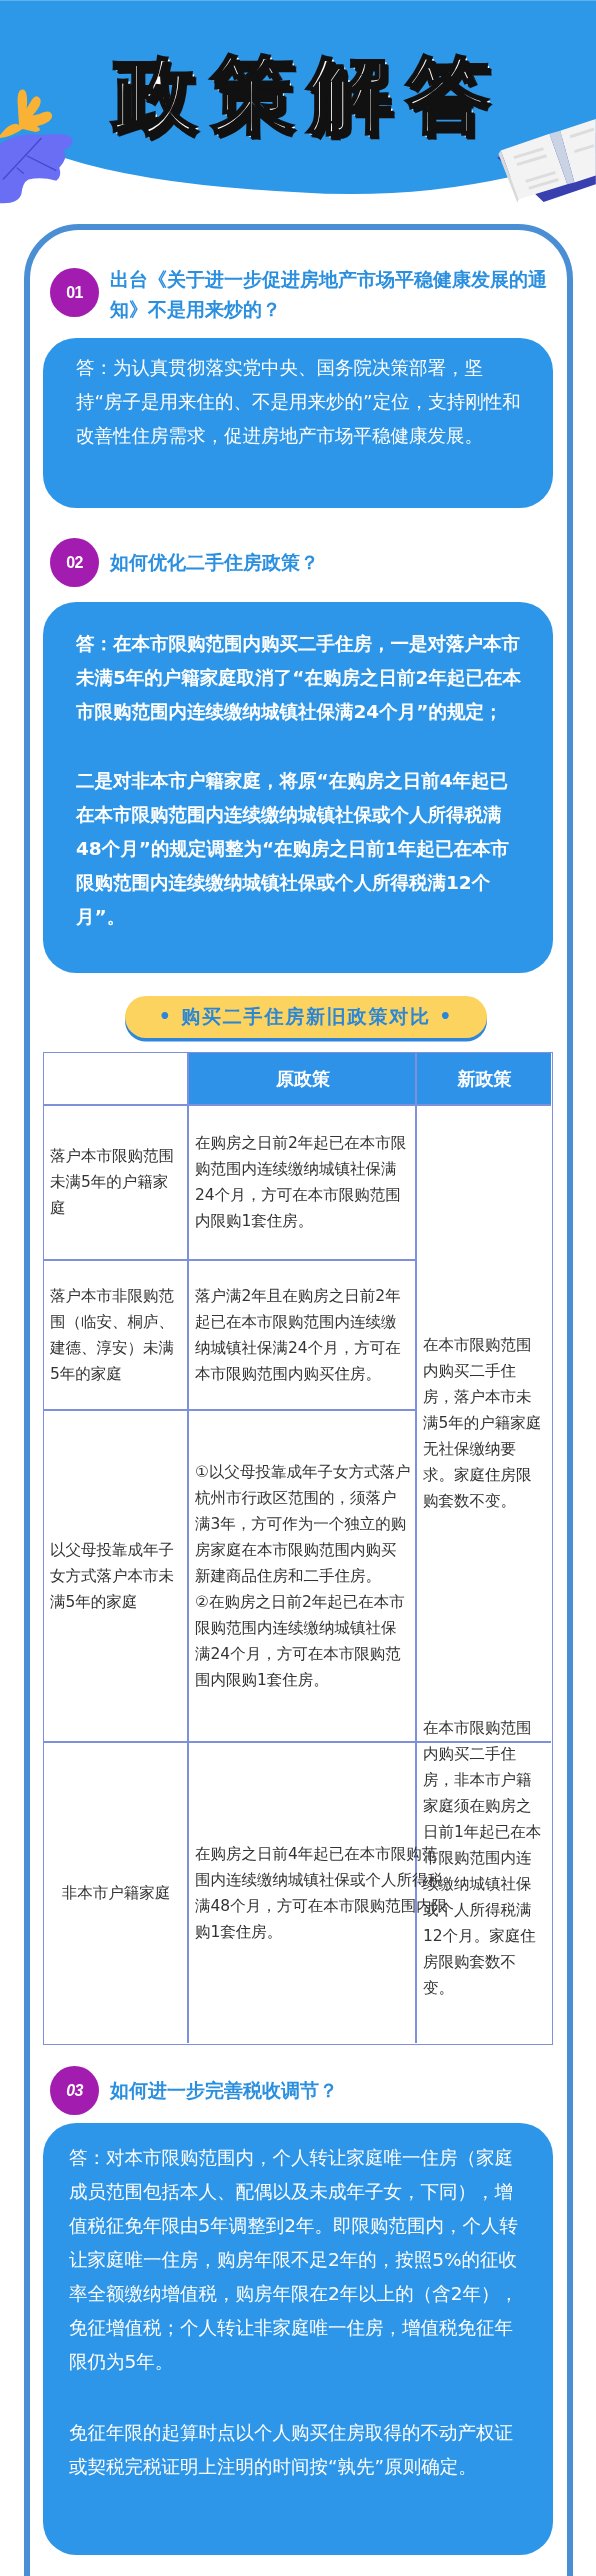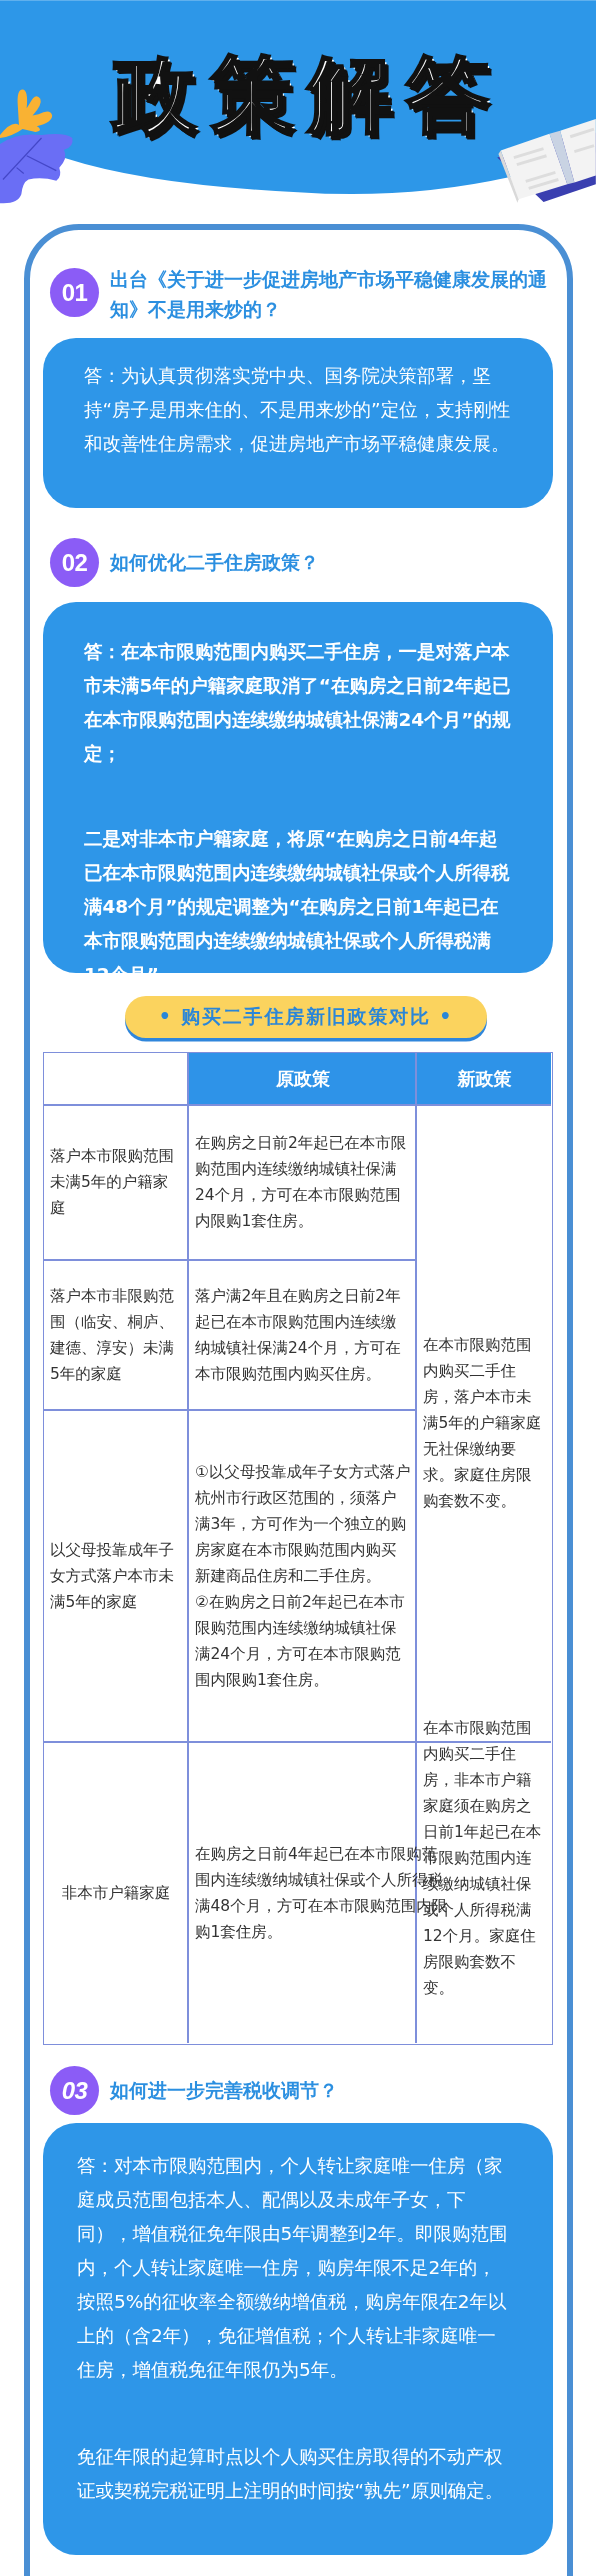--- a/index.html
+++ b/index.html
@@ -21,34 +21,34 @@
     letter-spacing: 0;
   }
 
   .card {
     position: absolute; left: 24px; top: 224px; width: 549px; height: 2445px;
     border: 6px solid #4A8FD4; border-radius: 55px; background: #fff;
   }
 
   .badge {
     position: absolute; width: 49px; height: 49px; border-radius: 50%;
-    background: #8b5cf6; color: #fff; font-weight: bold; font-size: 24px;
+    background: #a21caf; color: #fff; font-weight: bold; font-size: 16px;
     display: flex; align-items: center; justify-content: center;
     font-family: "Liberation Sans", sans-serif; letter-spacing: -0.6px;
   }
   .question {
     position: absolute; left: 110px; width: 441px;
     color: #2B8FE0; font-weight: bold; font-size: 19px; line-height: 30px;
   }
   .answer {
     position: absolute; left: 43px; width: 510px; background: #2E96E8;
     border-radius: 33px; color: #fff; font-size: 18.5px; line-height: 34px;
     padding: 0 31px 0 33px;
   }
-  .answer p { margin: 8px; }
+  .answer p { margin: 0; }
   .answer .gap { height: 35px; }
 
   .pill {
     position: absolute; left: 125px; top: 996px; width: 362px; height: 42px;
     background: #FBD35E; border-radius: 21px; box-shadow: 0 3.6px 0 #2F86DB;
     color: #2A86D8; font-weight: bold; font-size: 19px;
     display: flex; align-items: center; justify-content: center; letter-spacing: 1.8px;
   }
 
   .table {

